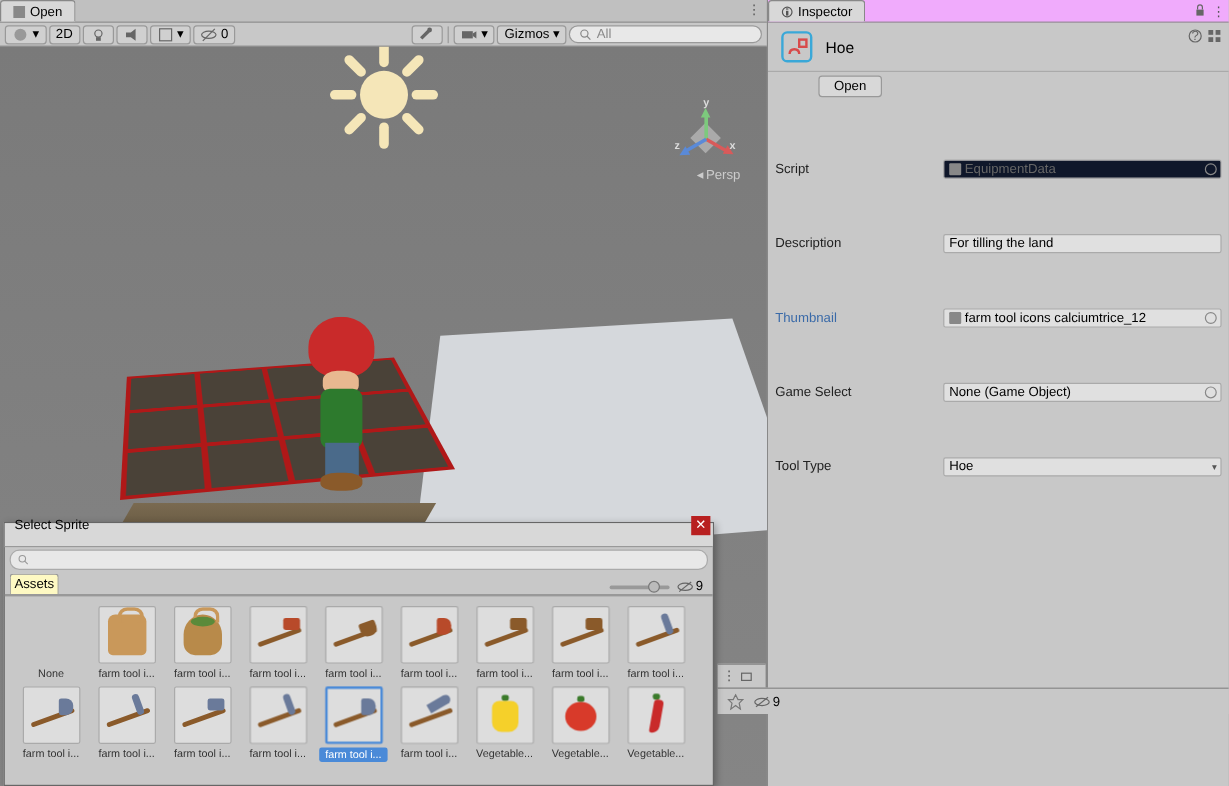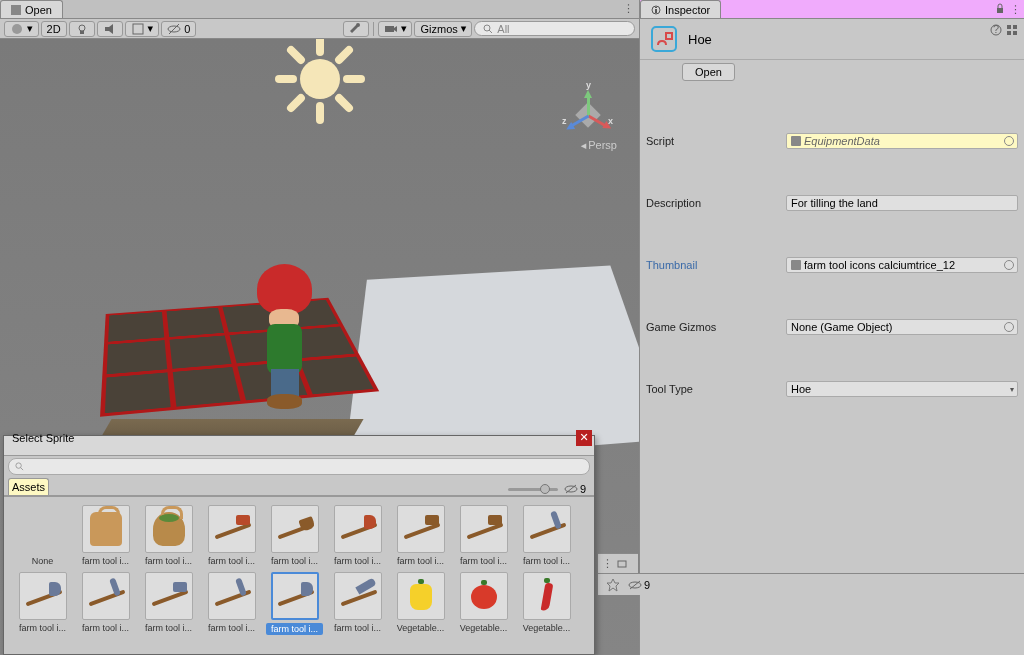--- a/index.html
+++ b/index.html
@@ -59,21 +59,21 @@
 .insp-title { flex: 1; font-size: 13px; }
 .insp-header-btns { position: absolute; right: 6px; top: 24px; display: flex; gap: 4px; }
 .insp-open-row { display: flex; padding: 3px 6px; margin-left: 36px; }
 .open-btn { background: #d8d8d8; border: 1px solid #999; border-radius: 3px; padding: 2px 12px; cursor: pointer; }
 
 .insp-body { padding: 4px 6px; }
 .prop-row { display: flex; align-items: center; height: 18px; margin-bottom: 1px; margin-top: 44px; }
 .prop-label { width: 140px; color: #222; }
 .prop-label.link { color: #3a6aa8; }
 .prop-field { flex: 1; background: #e0e0e0; border: 1px solid #aaa; border-radius: 2px; height: 16px; padding: 0 4px; display: flex; align-items: center; overflow: hidden; white-space: nowrap; position: relative; }
-.prop-field.readonly { background: #fef9c3; color: #666; font-style: italic; }
+.prop-field.readonly { background: #0f172a; color: #666; }
 .prop-field .target { position: absolute; right: 3px; width: 10px; height: 10px; border: 1px solid #888; border-radius: 50%; }
 .prop-field .dd { position: absolute; right: 3px; font-size: 8px; color: #555; }
 .tiny-icon { width: 10px; height: 10px; background: #888; margin-right: 3px; border-radius: 1px; flex-shrink: 0; }
 
 
 .bottom-strip { position: absolute; bottom: 82px; left: 598px; width: 40px; height: 20px; background: #c8c8c8; border-top: 1px solid #888; display: flex; align-items: center; gap: 4px; padding: 0 4px; }
 .footer-bar { position: absolute; bottom: 60px; left: 598px; right: 0; height: 22px; background: #c8c8c8; border-top: 1px solid #888; display: flex; align-items: center; padding: 0 8px; gap: 8px; }
 
 
 .popup { position: absolute; bottom: 0; left: 3px; width: 592px; height: 220px; background: #c8c8c8; border: 1px solid #666; box-shadow: 2px 2px 6px rgba(0,0,0,0.3); display: flex; flex-direction: column; }
@@ -316,21 +316,21 @@
       </div>
       <div class="prop-row">
         <div class="prop-label link">Thumbnail</div>
         <div class="prop-field">
           <div class="tiny-icon"></div>
           <span>farm tool icons calciumtrice_12</span>
           <div class="target"></div>
         </div>
       </div>
       <div class="prop-row">
-        <div class="prop-label">Game Gizmos</div>
+        <div class="prop-label">Game Select</div>
         <div class="prop-field">
           <span>None (Game Object)</span>
           <div class="target"></div>
         </div>
       </div>
       <div class="prop-row">
         <div class="prop-label">Tool Type</div>
         <div class="prop-field">
           <span>Hoe</span>
           <span class="dd">▾</span>

